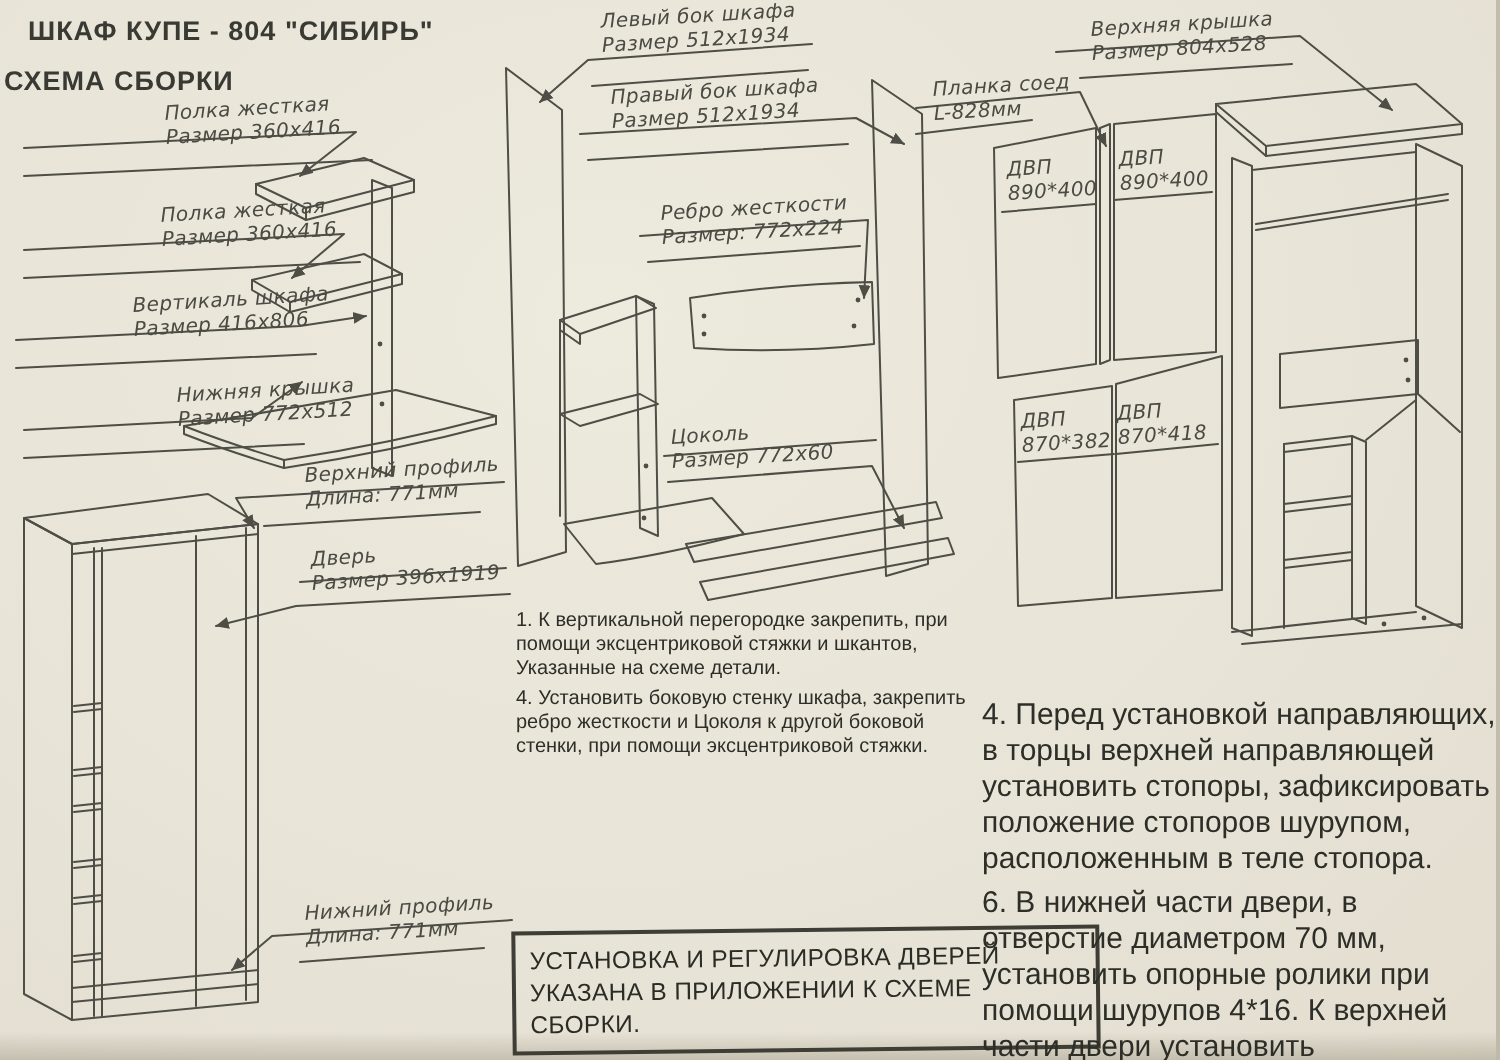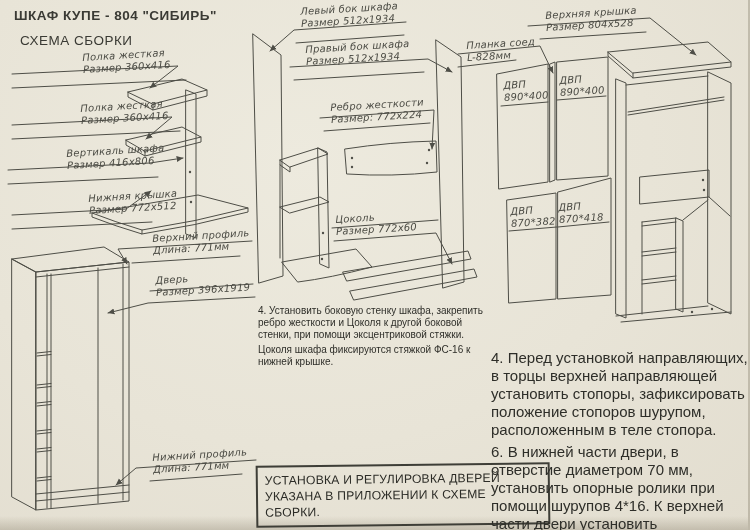--- a/index.html
+++ b/index.html
@@ -11,21 +11,21 @@
   .page{position:absolute;inset:0;border-right:2px solid rgba(70,60,35,.22)}
   .scan-shade{position:absolute;left:0;right:0;bottom:0;height:14px;
     background:linear-gradient(180deg,rgba(0,0,0,0),rgba(70,58,35,.20));pointer-events:none}
   svg.art{position:absolute;inset:0;z-index:1}
   svg.art *{vector-effect:non-scaling-stroke}
   .ln{fill:none;stroke:#4e4e47;stroke-width:1;stroke-linejoin:round;stroke-linecap:round}
   .ld{fill:none;stroke:#4e4e47;stroke-width:1;stroke-linejoin:round;stroke-linecap:round}
   .dot{fill:#4e4e47;stroke:none}
   .txt{position:absolute;z-index:2}
   .title{left:14px;top:8px;font-size:13.5px;font-weight:600;letter-spacing:.5px;color:#3a3a34}
-  .subtitle{left:20px;top:33px;font-size:13.5px;font-weight:400;letter-spacing:.5px;color:#3a3a34}
+  .subtitle{left:2px;top:33px;font-size:13.5px;font-weight:700;letter-spacing:.5px;color:#3a3a34}
   .plabel{font-family:"DejaVu Sans",sans-serif;font-style:italic;font-size:10px;line-height:12px;
     color:#4b4b44;transform:rotate(-3.4deg);transform-origin:left top;white-space:nowrap;letter-spacing:.2px}
   .plabel span{display:block}
   .instr{color:#2e2e29}
   .instr p{margin:0 0 4px}
   .left-instr{left:258px;top:305px;width:230px;font-size:10px;line-height:1.18}
   .right-instr{left:491px;top:349px;width:257px;font-size:15px;line-height:1.2}
   .note{left:256px;top:464px;width:276px;border:2px solid #3e3e37;padding:5px 7px;
     font-size:12.2px;line-height:1.32;color:#2c2c27;transform:rotate(-.7deg);letter-spacing:.2px}
 </style>
@@ -250,22 +250,22 @@
   <div class="txt plabel" style="left:510px;top:206px">
     <span>ДВП</span>
     <span>870*382</span>
   </div>
   <div class="txt plabel" style="left:558px;top:202px">
     <span>ДВП</span>
     <span>870*418</span>
   </div>
 
   <div class="txt instr left-instr">
+    <p>1. К вертикальной перегородке закрепить, при помощи эксцентриковой стяжки и шкантов, Указанные на схеме детали.</p>
     <p>4. Установить боковую стенку шкафа, закрепить ребро жесткости и Цоколя к другой боковой стенки, при помощи эксцентриковой стяжки.</p>
-    <p>Цоколя шкафа фиксируются стяжкой ФС-16 к нижней крышке.</p>
   </div>
 
   <div class="txt note">
     <span style="display:block">УСТАНОВКА И РЕГУЛИРОВКА ДВЕРЕЙ</span>
     <span style="display:block">УКАЗАНА В ПРИЛОЖЕНИИ К СХЕМЕ СБОРКИ.</span>
   </div>
 
   <div class="txt instr right-instr">
     <p>4. Перед установкой направляющих, в торцы верхней направляющей установить стопоры, зафиксировать положение стопоров шурупом, расположенным в теле стопора.</p>
     <p>6. В нижней части двери, в отверстие диаметром 70 мм, установить опорные ролики при помощи шурупов 4*16. К верхней части двери установить направляющие ролики ( левый и правый), по намеченным отверстиям, при помощи шурупов 4*16.</p>

